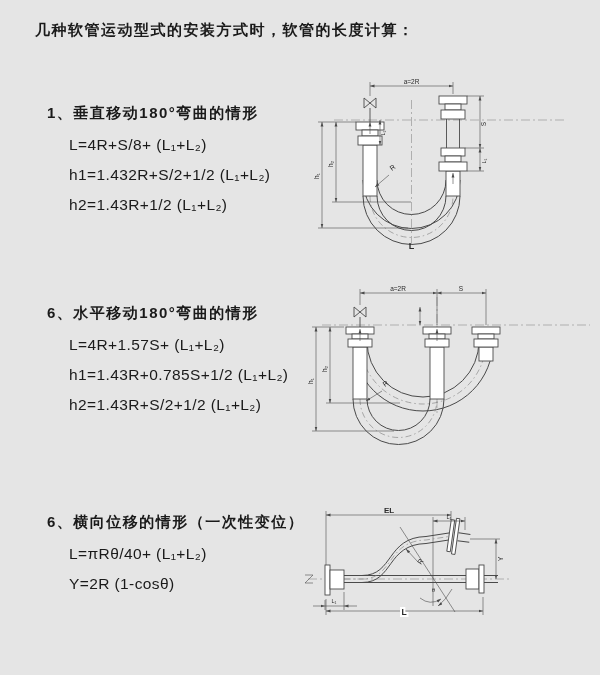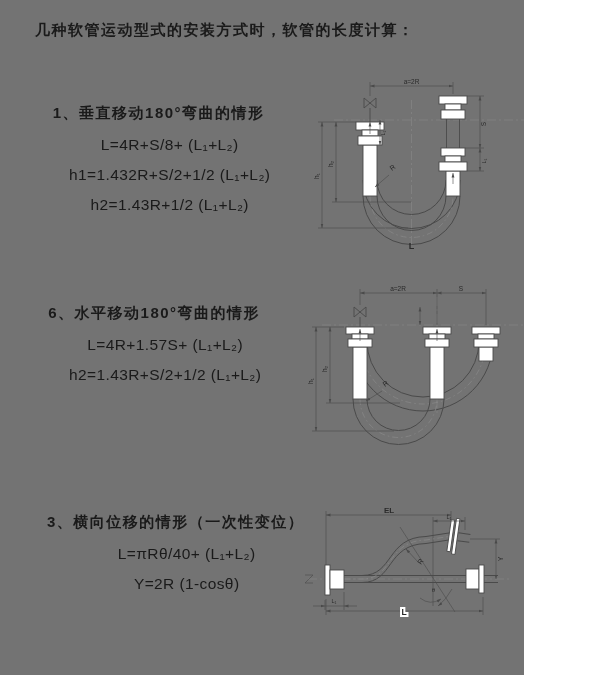--- a/index.html
+++ b/index.html
@@ -1,19 +1,19 @@
 <!DOCTYPE html>
 <html><head>
 <meta charset="utf-8">
 <style>
   html,body{margin:0;padding:0;background:#fff;}
   body{width:600px;height:675px;font-family:"Liberation Sans","DejaVu Sans",sans-serif;color:#1a1a1a;}
-  .page{position:relative;width:524px;height:675px;background:#737373;overflow:hidden;}
+  .page{position:relative;width:600px;height:675px;background:#e5e5e5;overflow:hidden;}
   .title{position:absolute;left:35px;top:21px;font-size:15px;font-weight:bold;letter-spacing:1.5px;white-space:nowrap;}
-  .section{position:absolute;left:47px;text-align:center;}
+  .section{position:absolute;left:47px;}
   #s1{top:104px}#s2{top:304px}#s3{top:513px}
   .heading{font-size:15px;font-weight:bold;letter-spacing:1.5px;height:22px;white-space:nowrap;}
   .formula{font-size:15.5px;margin:8px 0 0 22px;line-height:22px;letter-spacing:0.4px;white-space:nowrap;}
   .diag{position:absolute;}
   #d1{left:312px;top:74px}
   #d2{left:308px;top:281px}
   #d3{left:300px;top:502px}
   svg{display:block}
   svg text{font-family:"Liberation Sans","DejaVu Sans",sans-serif;fill:#2a2a2a;}
   .thin{stroke:#4a4a4a;stroke-width:0.6;fill:none}
@@ -33,25 +33,26 @@
   <div class="section" id="s1">
     <div class="heading">1、垂直移动180°弯曲的情形</div>
     <div class="formula">L=4R+S/8+ (L₁+L₂)</div>
     <div class="formula">h1=1.432R+S/2+1/2 (L₁+L₂)</div>
     <div class="formula">h2=1.43R+1/2 (L₁+L₂)</div>
   </div>
 
   <div class="section" id="s2">
     <div class="heading">6、水平移动180°弯曲的情形</div>
     <div class="formula">L=4R+1.57S+ (L₁+L₂)</div>
+    <div class="formula">h1=1.43R+0.785S+1/2 (L₁+L₂)</div>
     <div class="formula">h2=1.43R+S/2+1/2 (L₁+L₂)</div>
   </div>
 
   <div class="section" id="s3">
-    <div class="heading">3、横向位移的情形（一次性变位）</div>
+    <div class="heading">6、横向位移的情形（一次性变位）</div>
     <div class="formula">L=πRθ/40+ (L₁+L₂)</div>
     <div class="formula">Y=2R (1-cosθ)</div>
   </div>
 
   <svg id="d1" class="diag" width="272" height="178" viewBox="0 0 272 178">
     <defs>
       <marker id="ar1" viewBox="0 0 8 6" refX="7.5" refY="3" markerWidth="8" markerHeight="6" orient="auto-start-reverse">
         <path d="M0,0.6 L7.5,3 L0,5.4 z" fill="#4a4a4a"></path>
       </marker>
       <pattern id="br1" width="3.5" height="3.5" patternUnits="userSpaceOnUse">

